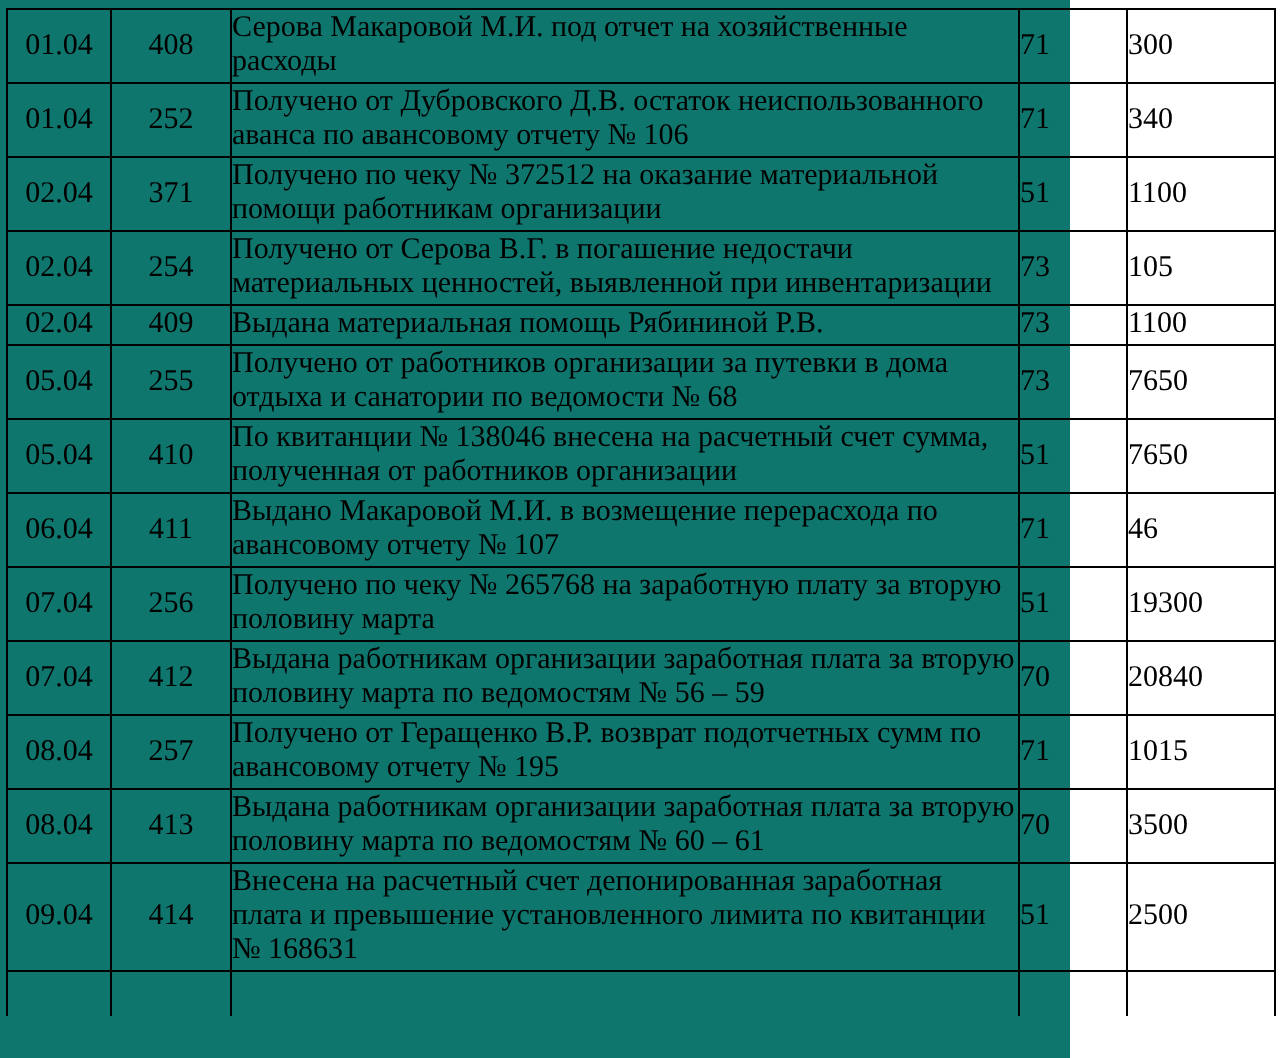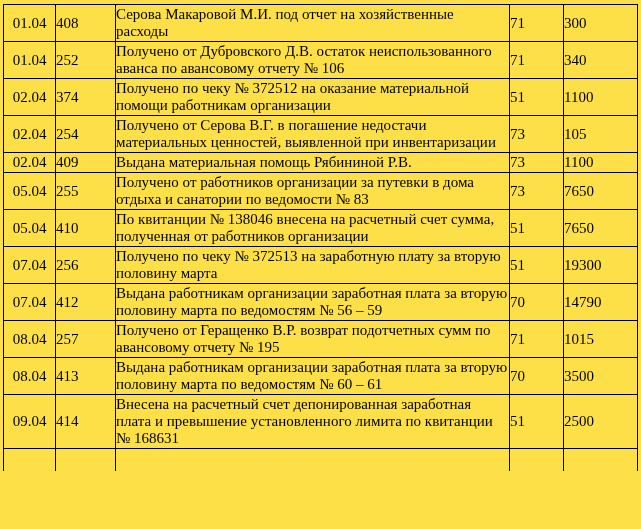--- a/index.html
+++ b/index.html
@@ -7,23 +7,23 @@
     padding: 0;
   }
   body {
     width: 641px;
     height: 529px;
     overflow: hidden;
     background: #ffffff;
   }
   .sheet {
     position: relative;
-    width: 641px;
+    width: 535px;
     height: 529px;
-    background: #fde047;
+    background: #0f766e;
   }
   table.journal {
     position: absolute;
     left: 3px;
     top: 4px;
     width: 634px;
     border-collapse: collapse;
     table-layout: fixed;
     font-family: "Liberation Serif", "DejaVu Serif", serif;
     font-size: 15px;
@@ -36,21 +36,21 @@
     padding: 1px 0;
     overflow: hidden;
   }
   col.c-date    { width: 52px;  }
   col.c-doc     { width: 60px;  }
   col.c-desc    { width: 394px; }
   col.c-account { width: 54px;  }
   col.c-amount  { width: 74px;  }
 
   td.date    { text-align: center; }
-  td.doc     { padding-left: 8px; }
+  td.doc     { padding-left: 8px; text-align: center; }
   td.desc    { padding-left: 6px; padding-right: 3px; }
   td.account { padding-left: 9px; margin-top: 12px; }
   td.amount  { padding-left: 16px; }
 
   tr.partial td {
     height: 20px;
     border-bottom: none;
   }
 </style>
 </head>
@@ -75,21 +75,21 @@
         </tr>
         <tr>
           <td class="date">01.04</td>
           <td class="doc">252</td>
           <td class="desc">Получено от Дубровского Д.В. остаток неиспользованного аванса по авансовому отчету № 106</td>
           <td class="account">71</td>
           <td class="amount">340</td>
         </tr>
         <tr>
           <td class="date">02.04</td>
-          <td class="doc">374</td>
+          <td class="doc">371</td>
           <td class="desc">Получено по чеку № 372512 на оказание материальной помощи работникам организации</td>
           <td class="account">51</td>
           <td class="amount">1100</td>
         </tr>
         <tr>
           <td class="date">02.04</td>
           <td class="doc">254</td>
           <td class="desc">Получено от Серова В.Г. в погашение недостачи материальных ценностей, выявленной при инвентаризации</td>
           <td class="account">73</td>
           <td class="amount">105</td>
@@ -97,44 +97,51 @@
         <tr>
           <td class="date">02.04</td>
           <td class="doc">409</td>
           <td class="desc">Выдана материальная помощь Рябининой Р.В.</td>
           <td class="account">73</td>
           <td class="amount">1100</td>
         </tr>
         <tr>
           <td class="date">05.04</td>
           <td class="doc">255</td>
-          <td class="desc">Получено от работников организации за путевки в дома отдыха и санатории по ведомости № 83</td>
+          <td class="desc">Получено от работников организации за путевки в дома отдыха и санатории по ведомости № 68</td>
           <td class="account">73</td>
           <td class="amount">7650</td>
         </tr>
         <tr>
           <td class="date">05.04</td>
           <td class="doc">410</td>
           <td class="desc">По квитанции № 138046 внесена на расчетный счет сумма, полученная от работников организации</td>
           <td class="account">51</td>
           <td class="amount">7650</td>
         </tr>
         <tr>
+          <td class="date">06.04</td>
+          <td class="doc">411</td>
+          <td class="desc">Выдано Макаровой М.И. в возмещение перерасхода по авансовому отчету № 107</td>
+          <td class="account">71</td>
+          <td class="amount">46</td>
+        </tr>
+        <tr>
           <td class="date">07.04</td>
           <td class="doc">256</td>
-          <td class="desc">Получено по чеку № 372513 на заработную плату за вторую половину марта</td>
+          <td class="desc">Получено по чеку № 265768 на заработную плату за вторую половину марта</td>
           <td class="account">51</td>
           <td class="amount">19300</td>
         </tr>
         <tr>
           <td class="date">07.04</td>
           <td class="doc">412</td>
           <td class="desc">Выдана работникам организации заработная плата за вторую половину марта по ведомостям № 56 – 59</td>
           <td class="account">70</td>
-          <td class="amount">14790</td>
+          <td class="amount">20840</td>
         </tr>
         <tr>
           <td class="date">08.04</td>
           <td class="doc">257</td>
           <td class="desc">Получено от Геращенко В.Р. возврат подотчетных сумм по авансовому отчету № 195</td>
           <td class="account">71</td>
           <td class="amount">1015</td>
         </tr>
         <tr>
           <td class="date">08.04</td>

